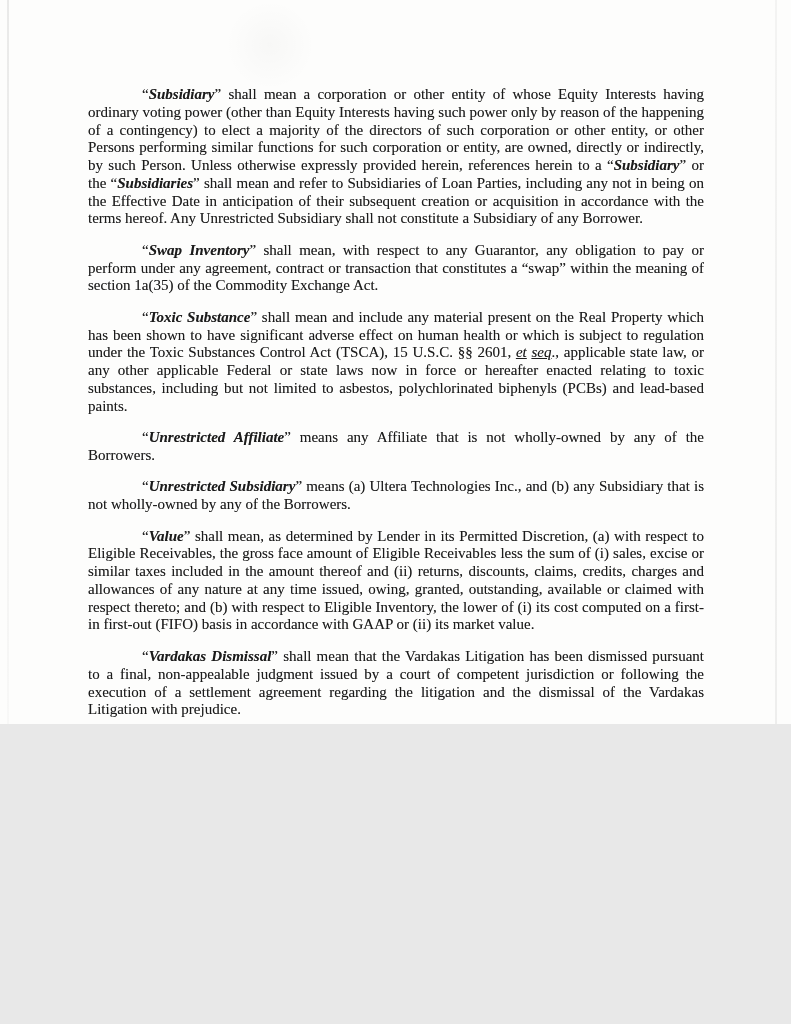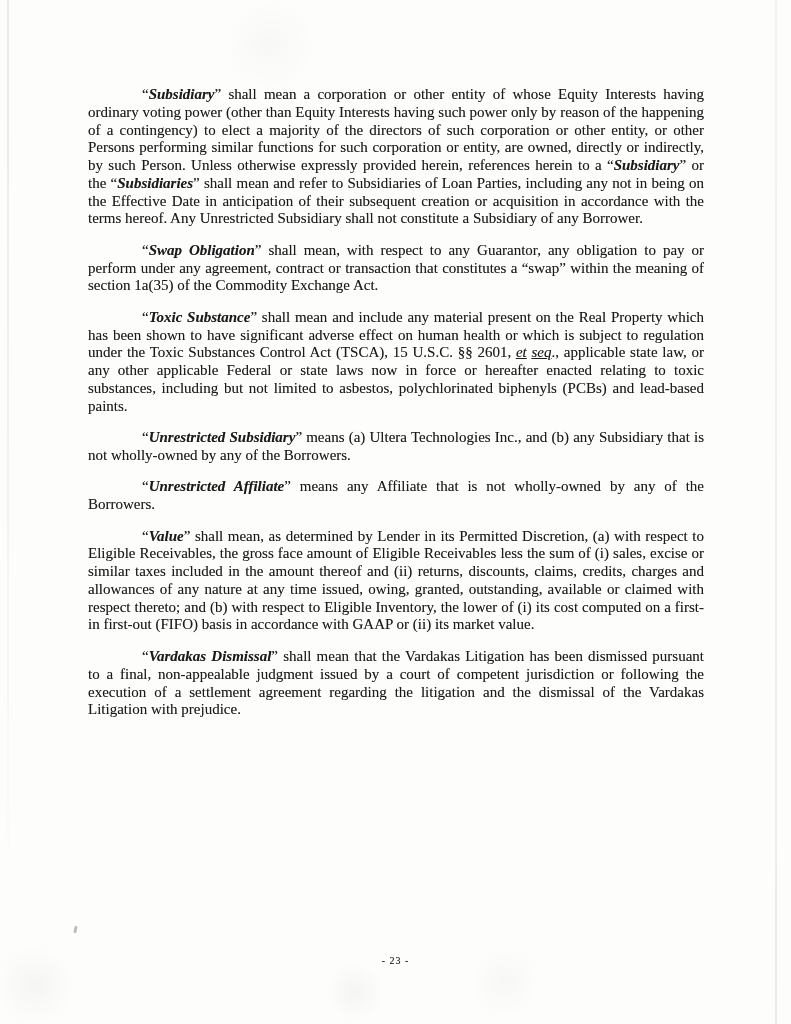--- a/index.html
+++ b/index.html
@@ -3,21 +3,21 @@
 <meta charset="utf-8">
 <style>
   html, body {
     margin: 0;
     padding: 0;
     background: #e8e8e8;
   }
   .page {
     position: relative;
     width: 791px;
-    height: 1024px;
+    height: 724px;
     margin: 0 auto;
     background:
       radial-gradient(circle at 270px 45px, rgba(0,0,0,0.025), transparent 45px),
       radial-gradient(circle at 355px 992px, rgba(0,0,0,0.03), transparent 30px),
       radial-gradient(circle at 505px 982px, rgba(0,0,0,0.025), transparent 35px),
       radial-gradient(circle at 35px 985px, rgba(0,0,0,0.03), transparent 40px),
       #fdfdfc;
     overflow: hidden;
     font-family: "Liberation Serif", "DejaVu Serif", serif;
     color: #1b1b1b;
@@ -84,21 +84,21 @@
 </style>
 </head>
 <body>
 
 <div class="page">
   <div class="scan-edge left"></div>
   <div class="scan-edge right"></div>
   <div class="scan-speck"></div>
   <div class="content" id="doc-body">
       <p class="para"><span>“</span><span class="term">Subsidiary</span><span>” shall mean a corporation or other entity of whose Equity Interests having ordinary voting power (other than Equity Interests having such power only by reason of the happening of a contingency) to elect a majority of the directors of such corporation or other entity, or other Persons performing similar functions for such corporation or entity, are owned, directly or indirectly, by such Person.  Unless otherwise expressly provided herein, references herein to a “</span><span class="term">Subsidiary</span><span>” or the “</span><span class="term">Subsidiaries</span><span>” shall mean and refer to Subsidiaries of Loan Parties, including any not in being on the Effective Date in anticipation of their subsequent creation or acquisition in accordance with the terms hereof.  Any Unrestricted Subsidiary shall not constitute a Subsidiary of any Borrower.</span></p>
-      <p class="para"><span>“</span><span class="term">Swap Obligation</span><span>” shall mean, with respect to any Guarantor, any obligation to pay or perform under any agreement, contract or transaction that constitutes a “swap” within the meaning of section 1a(35) of the Commodity Exchange Act.</span></p>
+      <p class="para"><span>“</span><span class="term">Swap Inventory</span><span>” shall mean, with respect to any Guarantor, any obligation to pay or perform under any agreement, contract or transaction that constitutes a “swap” within the meaning of section 1a(35) of the Commodity Exchange Act.</span></p>
       <p class="para"><span>“</span><span class="term">Toxic Substance</span><span>” shall mean and include any material present on the Real Property which has been shown to have significant adverse effect on human health or which is subject to regulation under the Toxic Substances Control Act (TSCA), 15 U.S.C. §§ 2601, </span><span class="u">et</span><span> </span><span class="u">seq</span><span>., applicable state law, or any other applicable Federal or state laws now in force or hereafter enacted relating to toxic substances, including but not limited to asbestos, polychlorinated biphenyls (PCBs) and lead-based paints.</span></p>
+      <p class="para"><span>“</span><span class="term">Unrestricted Affiliate</span><span>” means any Affiliate that is not wholly-owned by any of the Borrowers.</span></p>
       <p class="para"><span>“</span><span class="term">Unrestricted Subsidiary</span><span>” means (a) Ultera Technologies Inc., and (b) any Subsidiary that is not wholly-owned by any of the Borrowers.</span></p>
-      <p class="para"><span>“</span><span class="term">Unrestricted Affiliate</span><span>” means any Affiliate that is not wholly-owned by any of the Borrowers.</span></p>
       <p class="para"><span>“</span><span class="term">Value</span><span>” shall mean, as determined by Lender in its Permitted Discretion, (a) with respect to Eligible Receivables, the gross face amount of Eligible Receivables less the sum of (i) sales, excise or similar taxes included in the amount thereof and (ii) returns, discounts, claims, credits, charges and allowances of any nature at any time issued, owing, granted, outstanding, available or claimed with respect thereto; and (b) with respect to Eligible Inventory, the lower of (i) its cost computed on a first-in first-out (FIFO) basis in accordance with GAAP or (ii) its market value.</span></p>
       <p class="para"><span>“</span><span class="term">Vardakas Dismissal</span><span>” shall mean that the Vardakas Litigation has been dismissed pursuant to a final, non-appealable judgment issued by a court of competent jurisdiction or following the execution of a settlement agreement regarding the litigation and the dismissal of the Vardakas Litigation with prejudice.</span></p>
     </div>
   <div class="footer">- 23 -</div>
 </div>
 
 </body></html>

